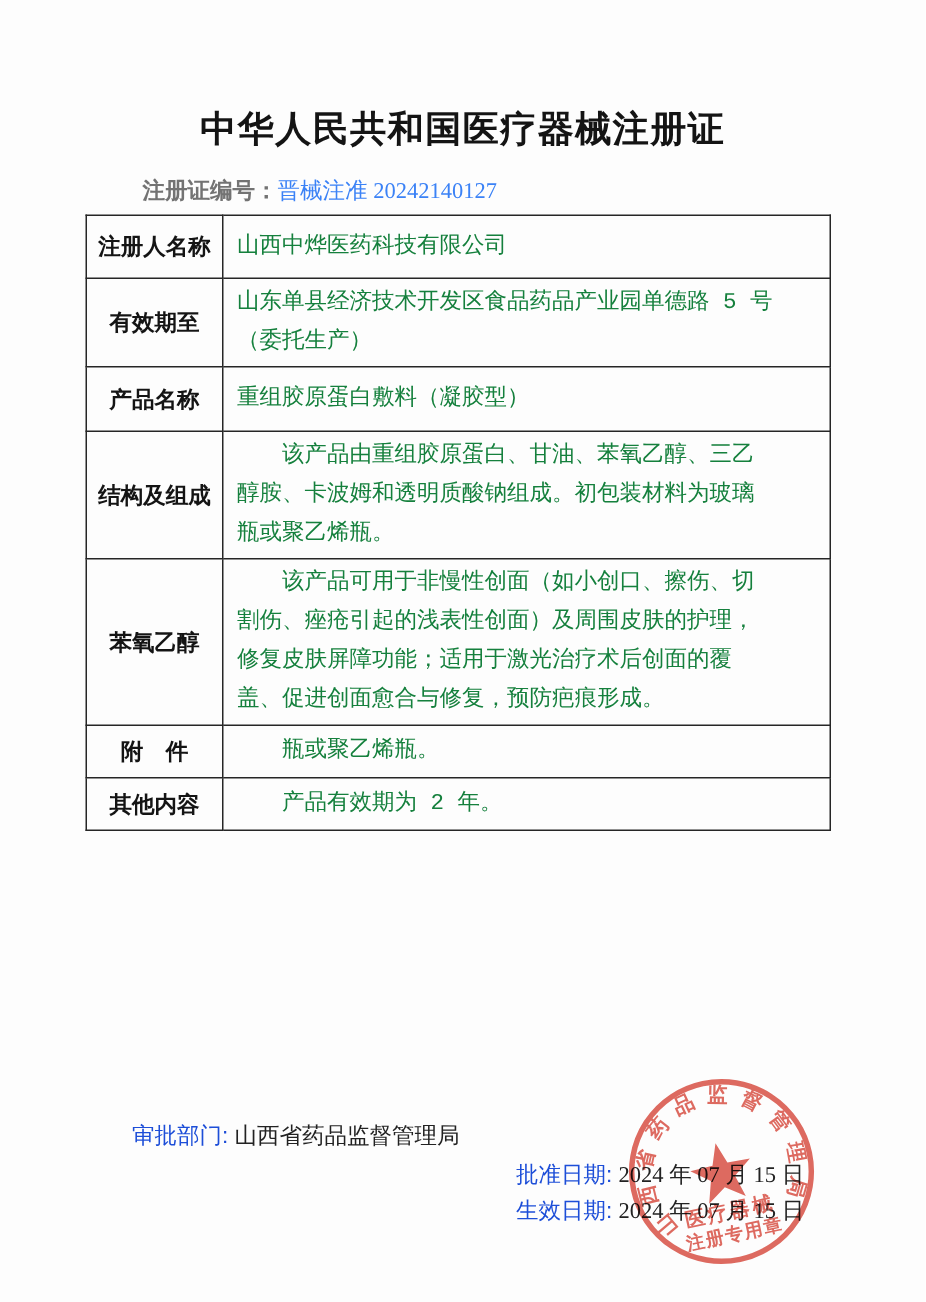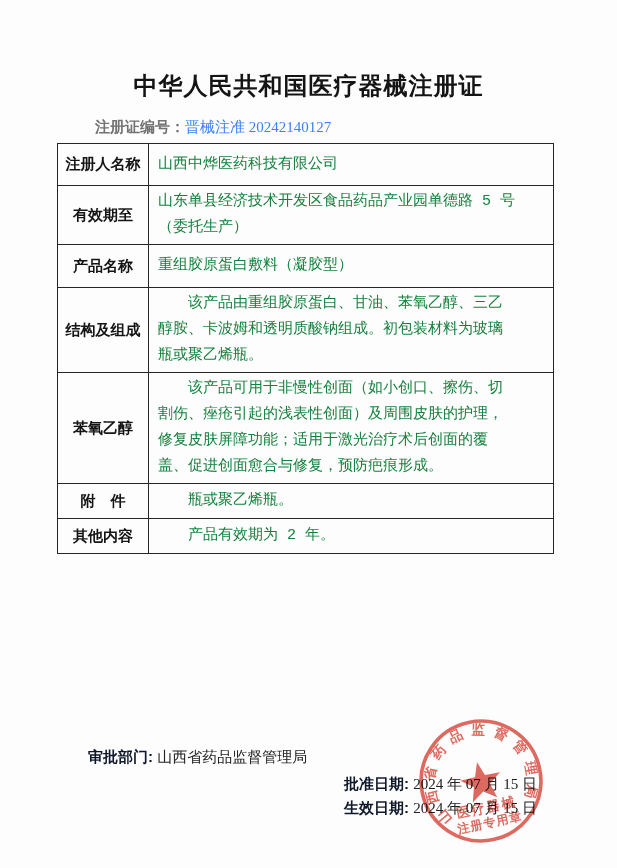--- a/index.html
+++ b/index.html
@@ -74,21 +74,21 @@
     top: 748px; left: 88px;
     font-size: 15px;
   }
   .footer-dates {
     position: absolute;
     top: 748px; left: 344px;
     font-size: 15px;
     margin-top: 24px;
   }
   .footer-dates .date-row { line-height: 23px; }
-  .f-label { font-weight: bold; color: #0f172a; }
+  .f-label { font-weight: normal; color: #1d4ed8; }
   .f-value {
     font-family: "Liberation Serif", "DejaVu Serif", serif;
     color: #222;
   }
   .seal {
     position: absolute;
     top: 712px; left: 412px;
     width: 138px; height: 138px;
     transform: rotate(-12deg);
     opacity: 0.82;

